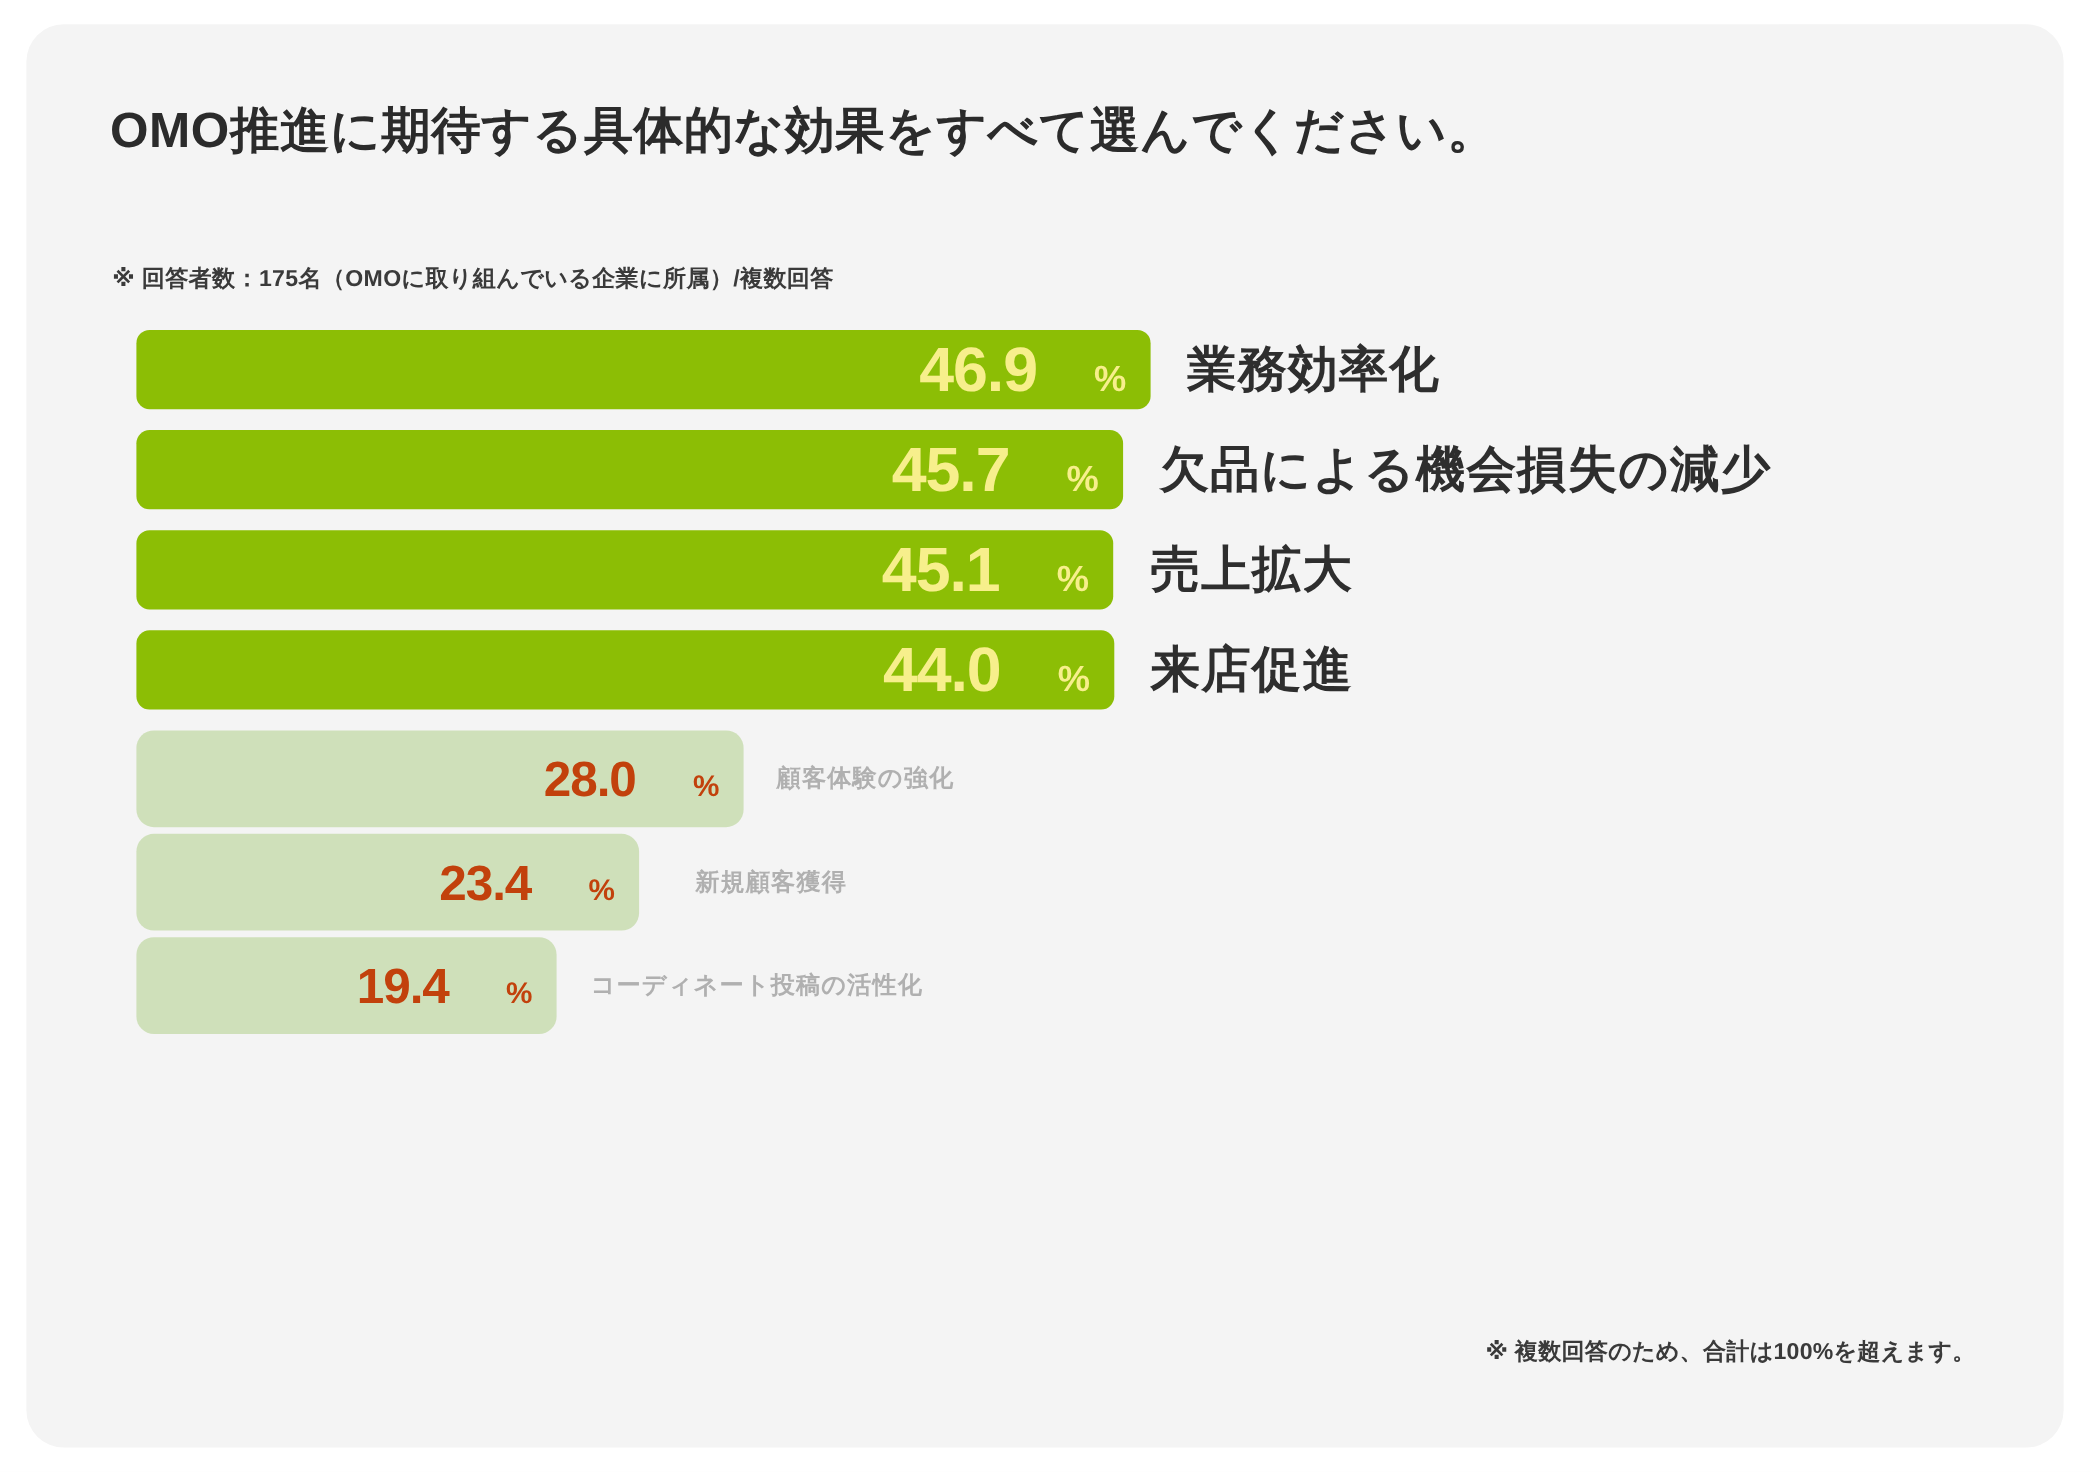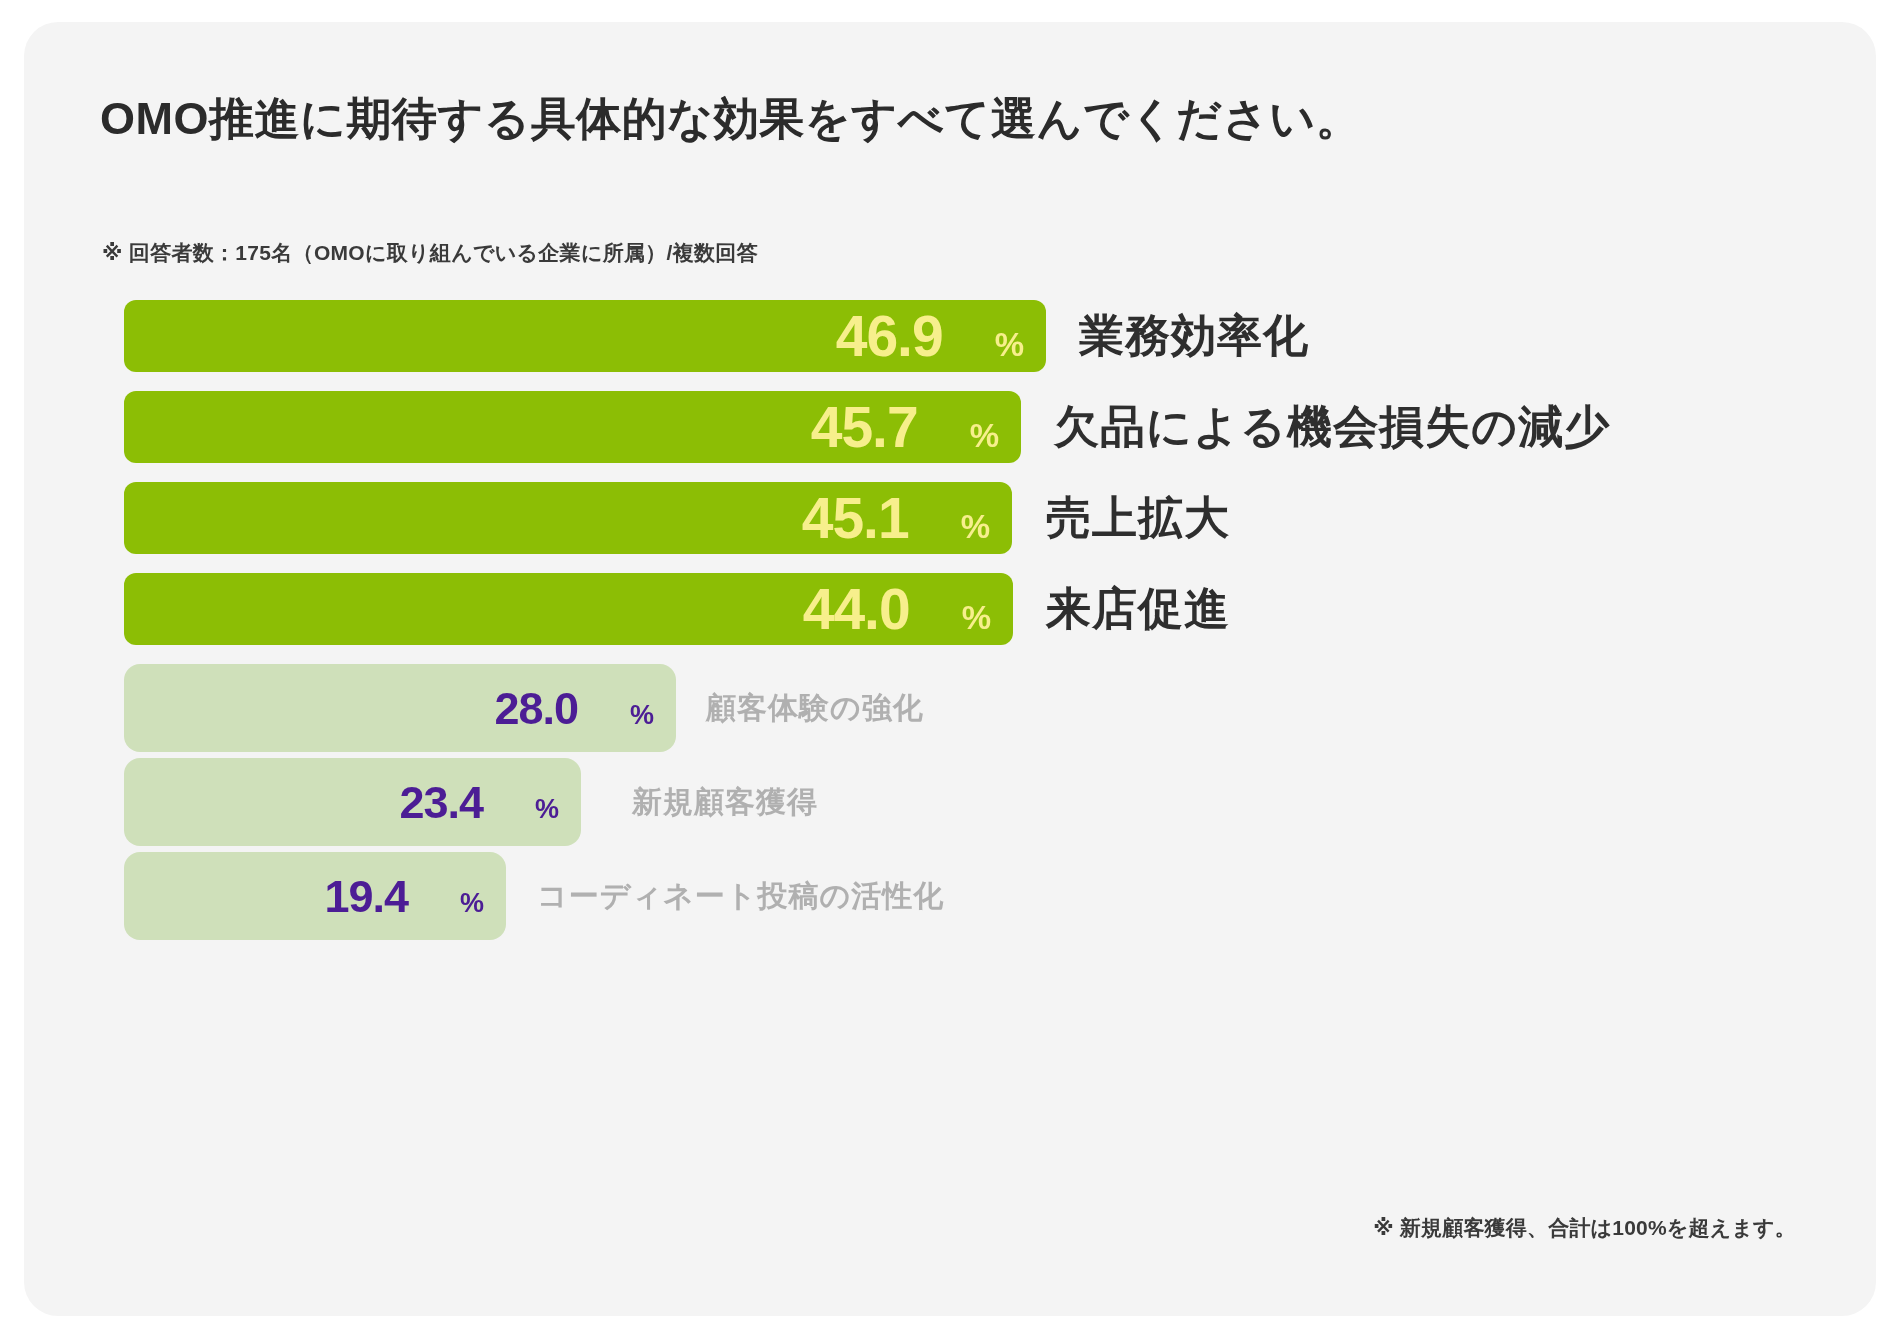--- a/index.html
+++ b/index.html
@@ -111,40 +111,40 @@
     font-size: 33px;
     font-weight: 700;
     margin-left: 4px;
   }
   .row.active .value,
   .row.active .pct {
     color: #f7ef8c;
   }
   .row.inactive .value,
   .row.inactive .pct {
-    color: #4c1d95;
+    color: #c2410c;
   }
   .row.inactive .value { font-size: 45px; }
   .row.inactive .pct { font-size: 27px; }
 
   .label {
     position: absolute;
     top: 50%;
     transform: translateY(-50%);
     white-space: nowrap;
     font-weight: 700;
   }
   .row.active .label {
     color: #2e2e2e;
     font-size: 45px;
     letter-spacing: 1px;
   }
   .row.inactive .label {
     color: #b0b0b0;
-    font-size: 30px;
+    font-size: 22px;
     letter-spacing: 1px;
   }
 
   .footnote {
     position: absolute;
     right: 80px;
     bottom: 74px;
     font-size: 21px;
     font-weight: 700;
     color: #3a3a3a;
@@ -221,16 +221,16 @@
           <div class="bar" style="width: 382px;">
             <div class="value-wrap">
               <span class="value">19.4</span>
               <span class="pct">%</span>
             </div>
           </div>
           <div class="label" style="left: 513px;">コーディネート投稿の活性化</div>
         </div>
       </div>
 
-    <div class="footnote">※ 新規顧客獲得、合計は100%を超えます。</div>
+    <div class="footnote">※ 複数回答のため、合計は100%を超えます。</div>
 
   </div>
 </div>
 
 </body></html>

